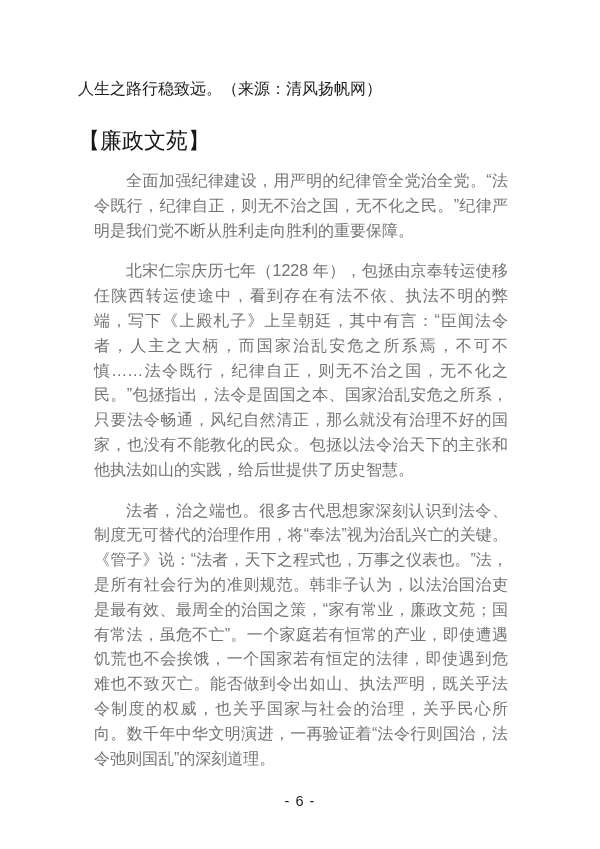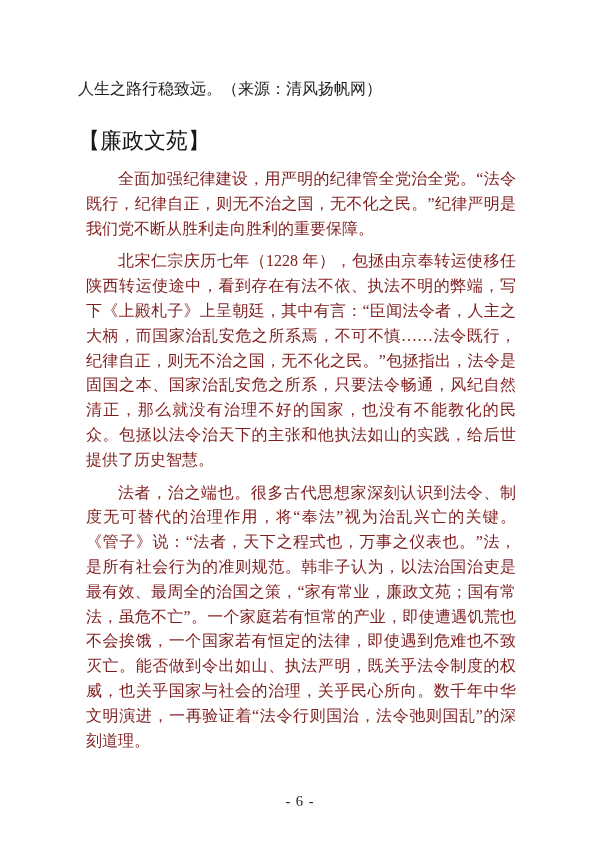--- a/index.html
+++ b/index.html
@@ -6,21 +6,21 @@
     margin: 0;
     padding: 0;
     background: #ffffff;
   }
   .page {
     position: relative;
     width: 580px;
     height: 849px;
     background: #ffffff;
     overflow: hidden;
-    font-family: Liberation Serif, serif;
+    font-family: Liberation Sans, sans-serif;
     color: #1d1d1d;
   }
   .content {
     position: absolute;
     left: 78px;
     top: 76px;
     width: 446px;
   }
   .source-line {
     font-size: 16px;
@@ -39,27 +39,27 @@
     text-align: center;
     line-height: 30px;
     margin: 20px 0 0 0;
     color: #0f0f0f;
     letter-spacing: 1px;
   }
   .body-text {
     margin-top: 14px;
   }
   .body-text p {
-    margin: 8px;
+    margin: 16px;
     font-size: 16px;
     line-height: 24.8px;
     text-align: justify;
     text-indent: 2em;
     word-break: break-all;
-    color: #7f1d1d;
+    color: #737373;
   }
   .page-number {
     position: absolute;
     left: 0;
     top: 791px;
     width: 600px;
     text-align: center;
     font-size: 14.5px;
     line-height: 20px;
     color: #1d1d1d;

